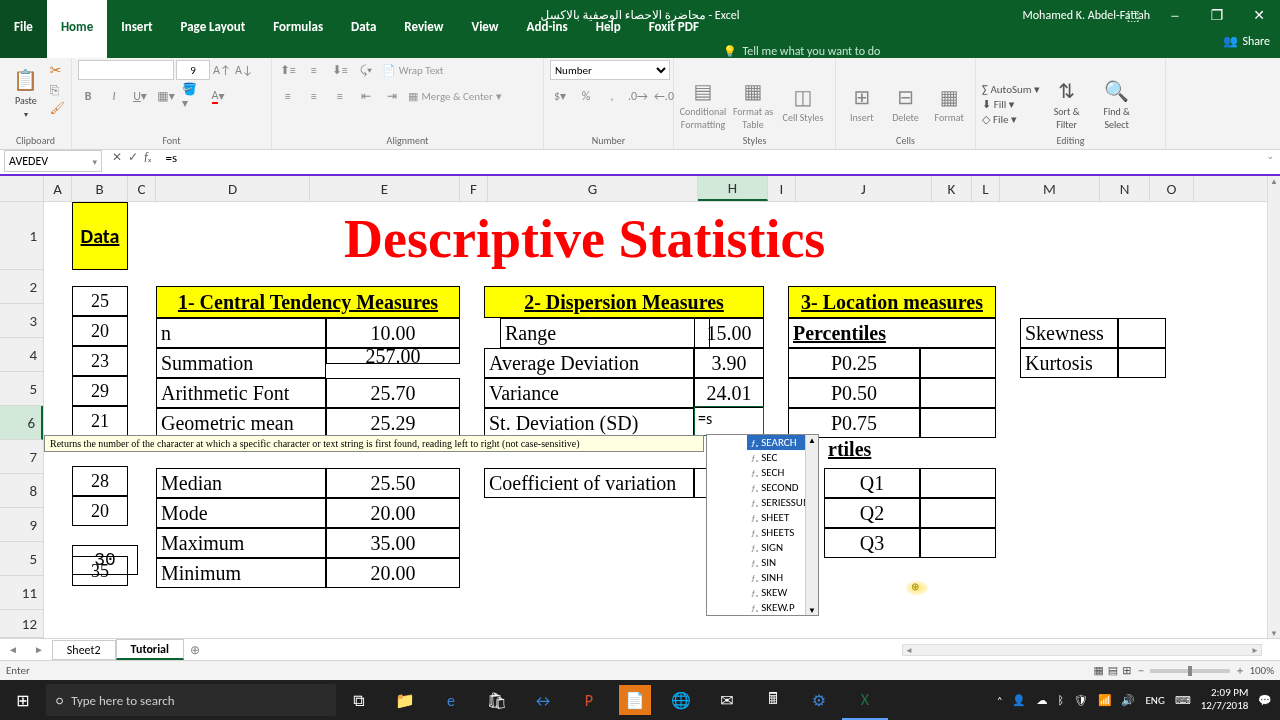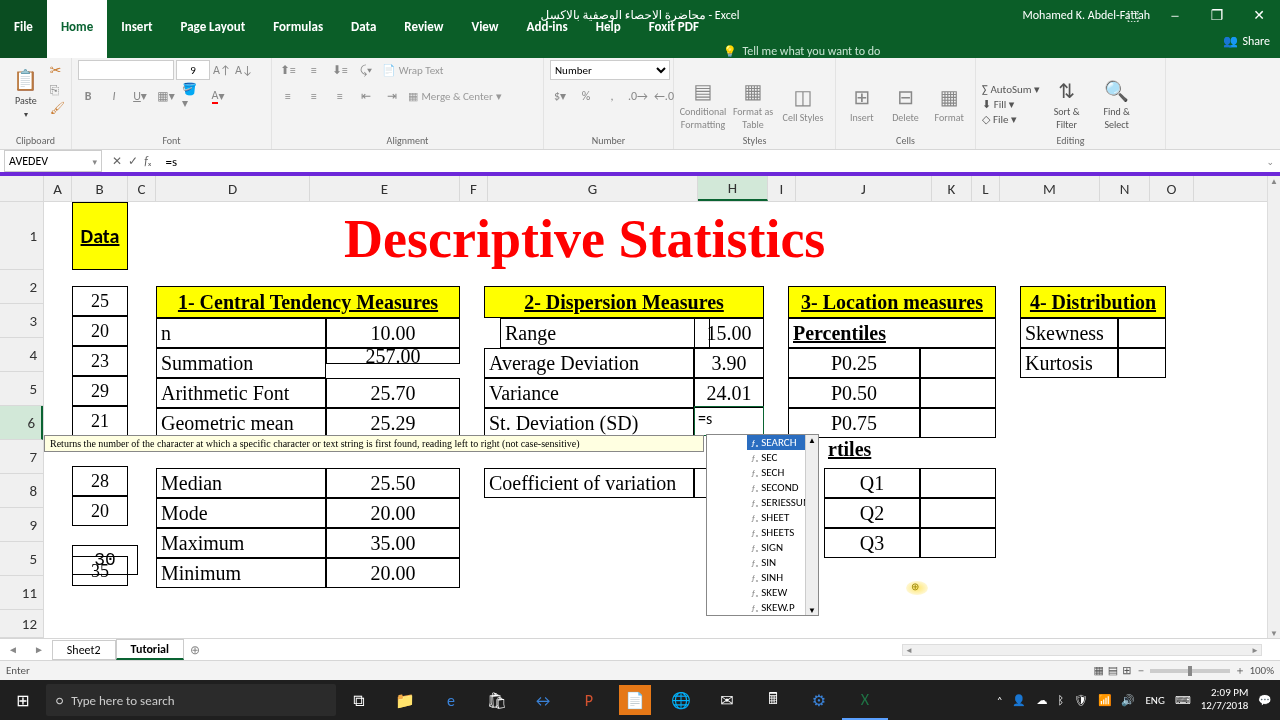--- a/index.html
+++ b/index.html
@@ -28,21 +28,21 @@
 .group-label { font-size: 10px; color: #666; text-align: center; position: absolute; bottom: 2px; left: 0; right: 0; }
 .group-body { flex: 1; display: flex; align-items: center; gap: 4px; color: #999; }
 .icon-btn { width: 20px; height: 20px; display: inline-flex; align-items: center; justify-content: center; font-size: 12px; color: #888; }
 .big-btn { width: 46px; height: 66px; display: flex; flex-direction: column; align-items: center; justify-content: center; gap: 2px; color: #888; font-size: 10px; text-align:center;}
 .big-btn .ic { font-size: 20px; }
 .paste-btn { width: 42px; height: 66px; color:#444; }
 .scissors { color: #c97a2e; font-size: 14px; }
 .ribbon select, .ribbon input { font-size: 11px; border: 1px solid #ccc; background: #fff; height: 20px; }
 
 
-.fxbar { height: 26px; background: #fff; border-bottom: 4px solid #6d28d9; display: flex; align-items: center; }
+.fxbar { height: 26px; background: #fff; border-bottom: 2px solid #6d28d9; display: flex; align-items: flex-start; }
 .namebox { width: 98px; height: 22px; border: 1px solid #ccc; margin-left: 4px; display: flex; align-items: center; padding: 0 4px; font-size: 12px; }
 .namebox::after { content: "▾"; margin-left: auto; color: #888; font-size: 9px; }
 .fx-btns { display: flex; gap: 6px; padding: 0 10px; color: #666; }
 .fx-input { flex: 1; border: none; outline: none; font-size: 13px; padding: 0 4px; }
 
 
 .grid-wrap { height: 462px; overflow: hidden; position: relative; }
 .colhdr-row { display: flex; height: 26px; background: #f0f0f0; border-bottom: 1px solid #d9d9d9; }
 .corner { width: 44px; border-right: 1px solid #d9d9d9; background: #f0f0f0; }
 .colhdr { border-right: 1px solid #d9d9d9; display: flex; align-items: center; justify-content: center; font-size: 15px; color: #333; font-family: Calibri; }
@@ -375,21 +375,20 @@
       <div style="position:absolute;left:784px;top:236px;font-family:'Times New Roman';font-size:20px;font-weight:bold;text-decoration:underline;">rtiles</div>
       <div id="qrows">
           <div class="cell-border center t" style="left: 780px; top: 266px; width: 96px; height: 30px;">Q1</div>
           <div class="cell-border center t" style="left: 876px; top: 266px; width: 76px; height: 30px;"></div>
           <div class="cell-border center t" style="left: 780px; top: 296px; width: 96px; height: 30px;">Q2</div>
           <div class="cell-border center t" style="left: 876px; top: 296px; width: 76px; height: 30px;"></div>
           <div class="cell-border center t" style="left: 780px; top: 326px; width: 96px; height: 30px;">Q3</div>
           <div class="cell-border center t" style="left: 876px; top: 326px; width: 76px; height: 30px;"></div>
         </div>
 
-      <div class="cell-border yellow section-hdr center" style="left:976px;top:84px;width:146px;height:32px;">4- Distribution</div>
       <div id="sec4rows">
           <div class="cell-border left t" style="left: 976px; top: 116px; width: 98px; height: 30px;">Skewness</div>
           <div class="cell-border center t" style="left: 1074px; top: 116px; width: 48px; height: 30px;"></div>
           <div class="cell-border left t" style="left: 976px; top: 146px; width: 98px; height: 30px;">Kurtosis</div>
           <div class="cell-border center t" style="left: 1074px; top: 146px; width: 48px; height: 30px;"></div>
         </div>
 
       <div class="cursor-cell" style="left:650px;top:204px;width:70px;height:30px;"></div>
       <div style="position:absolute;left:654px;top:207px;font-family:Calibri;font-size:16px;">=s</div>
 

